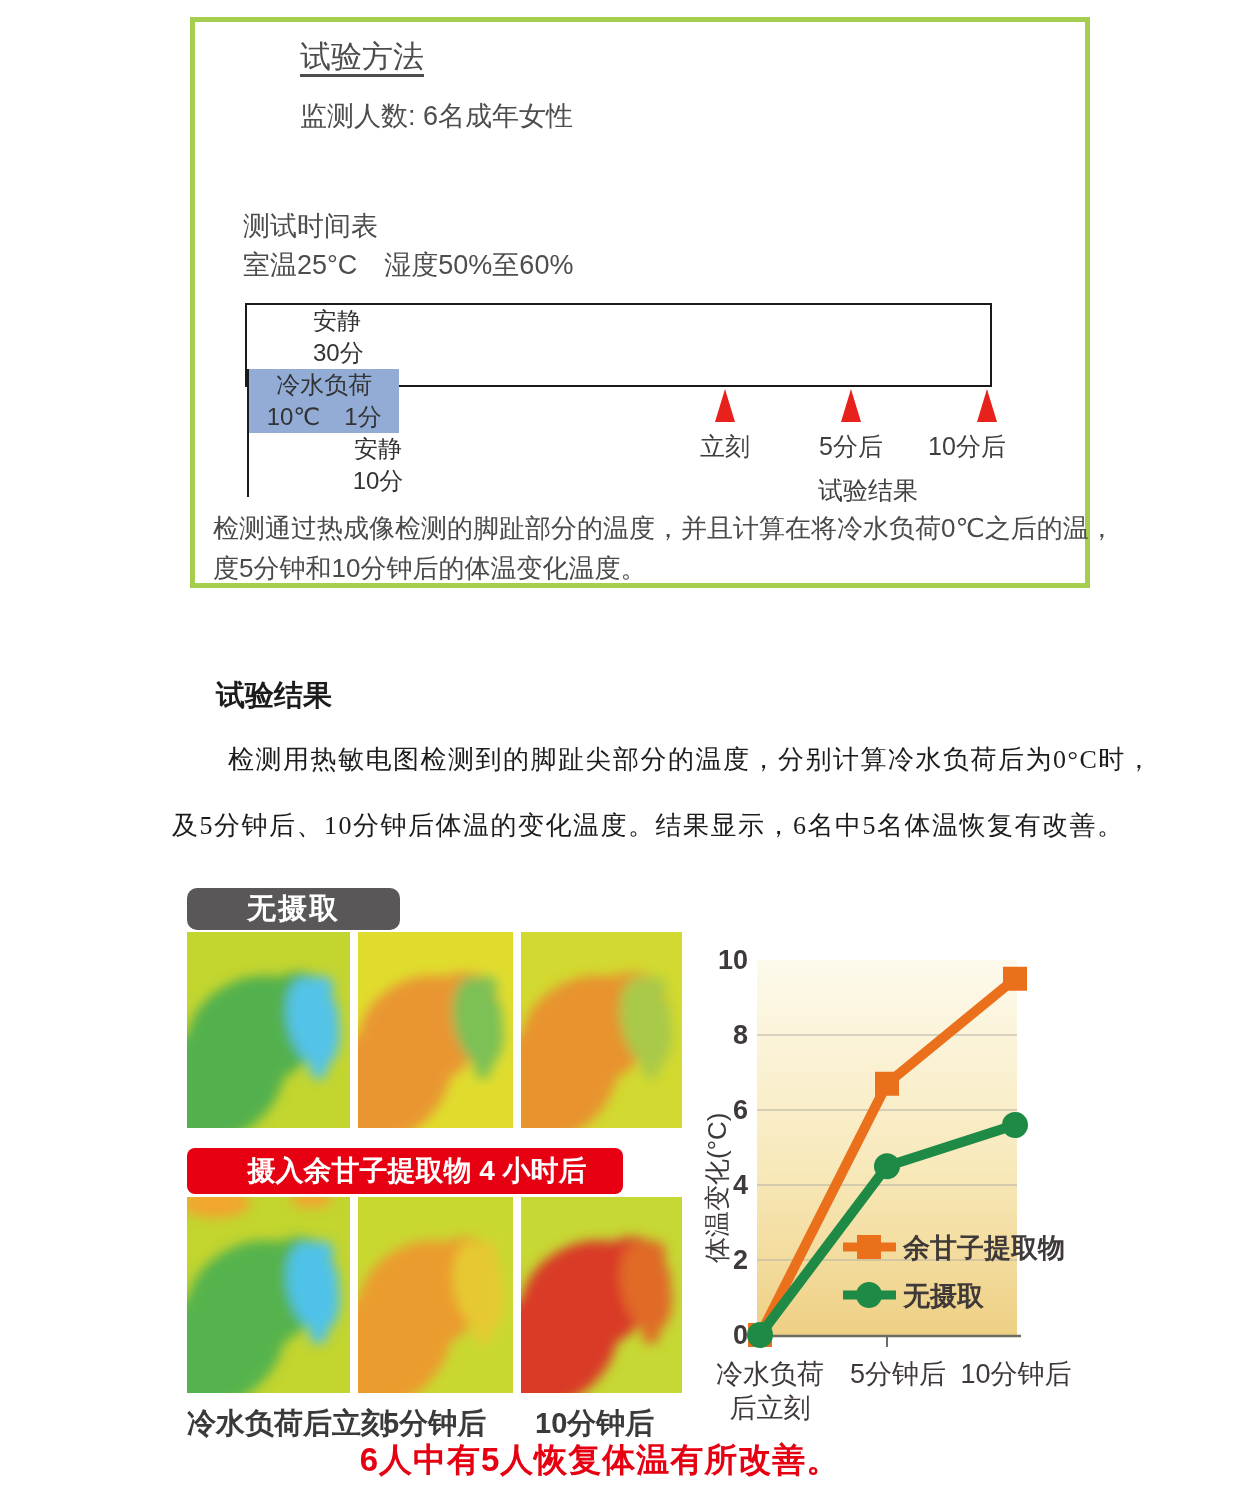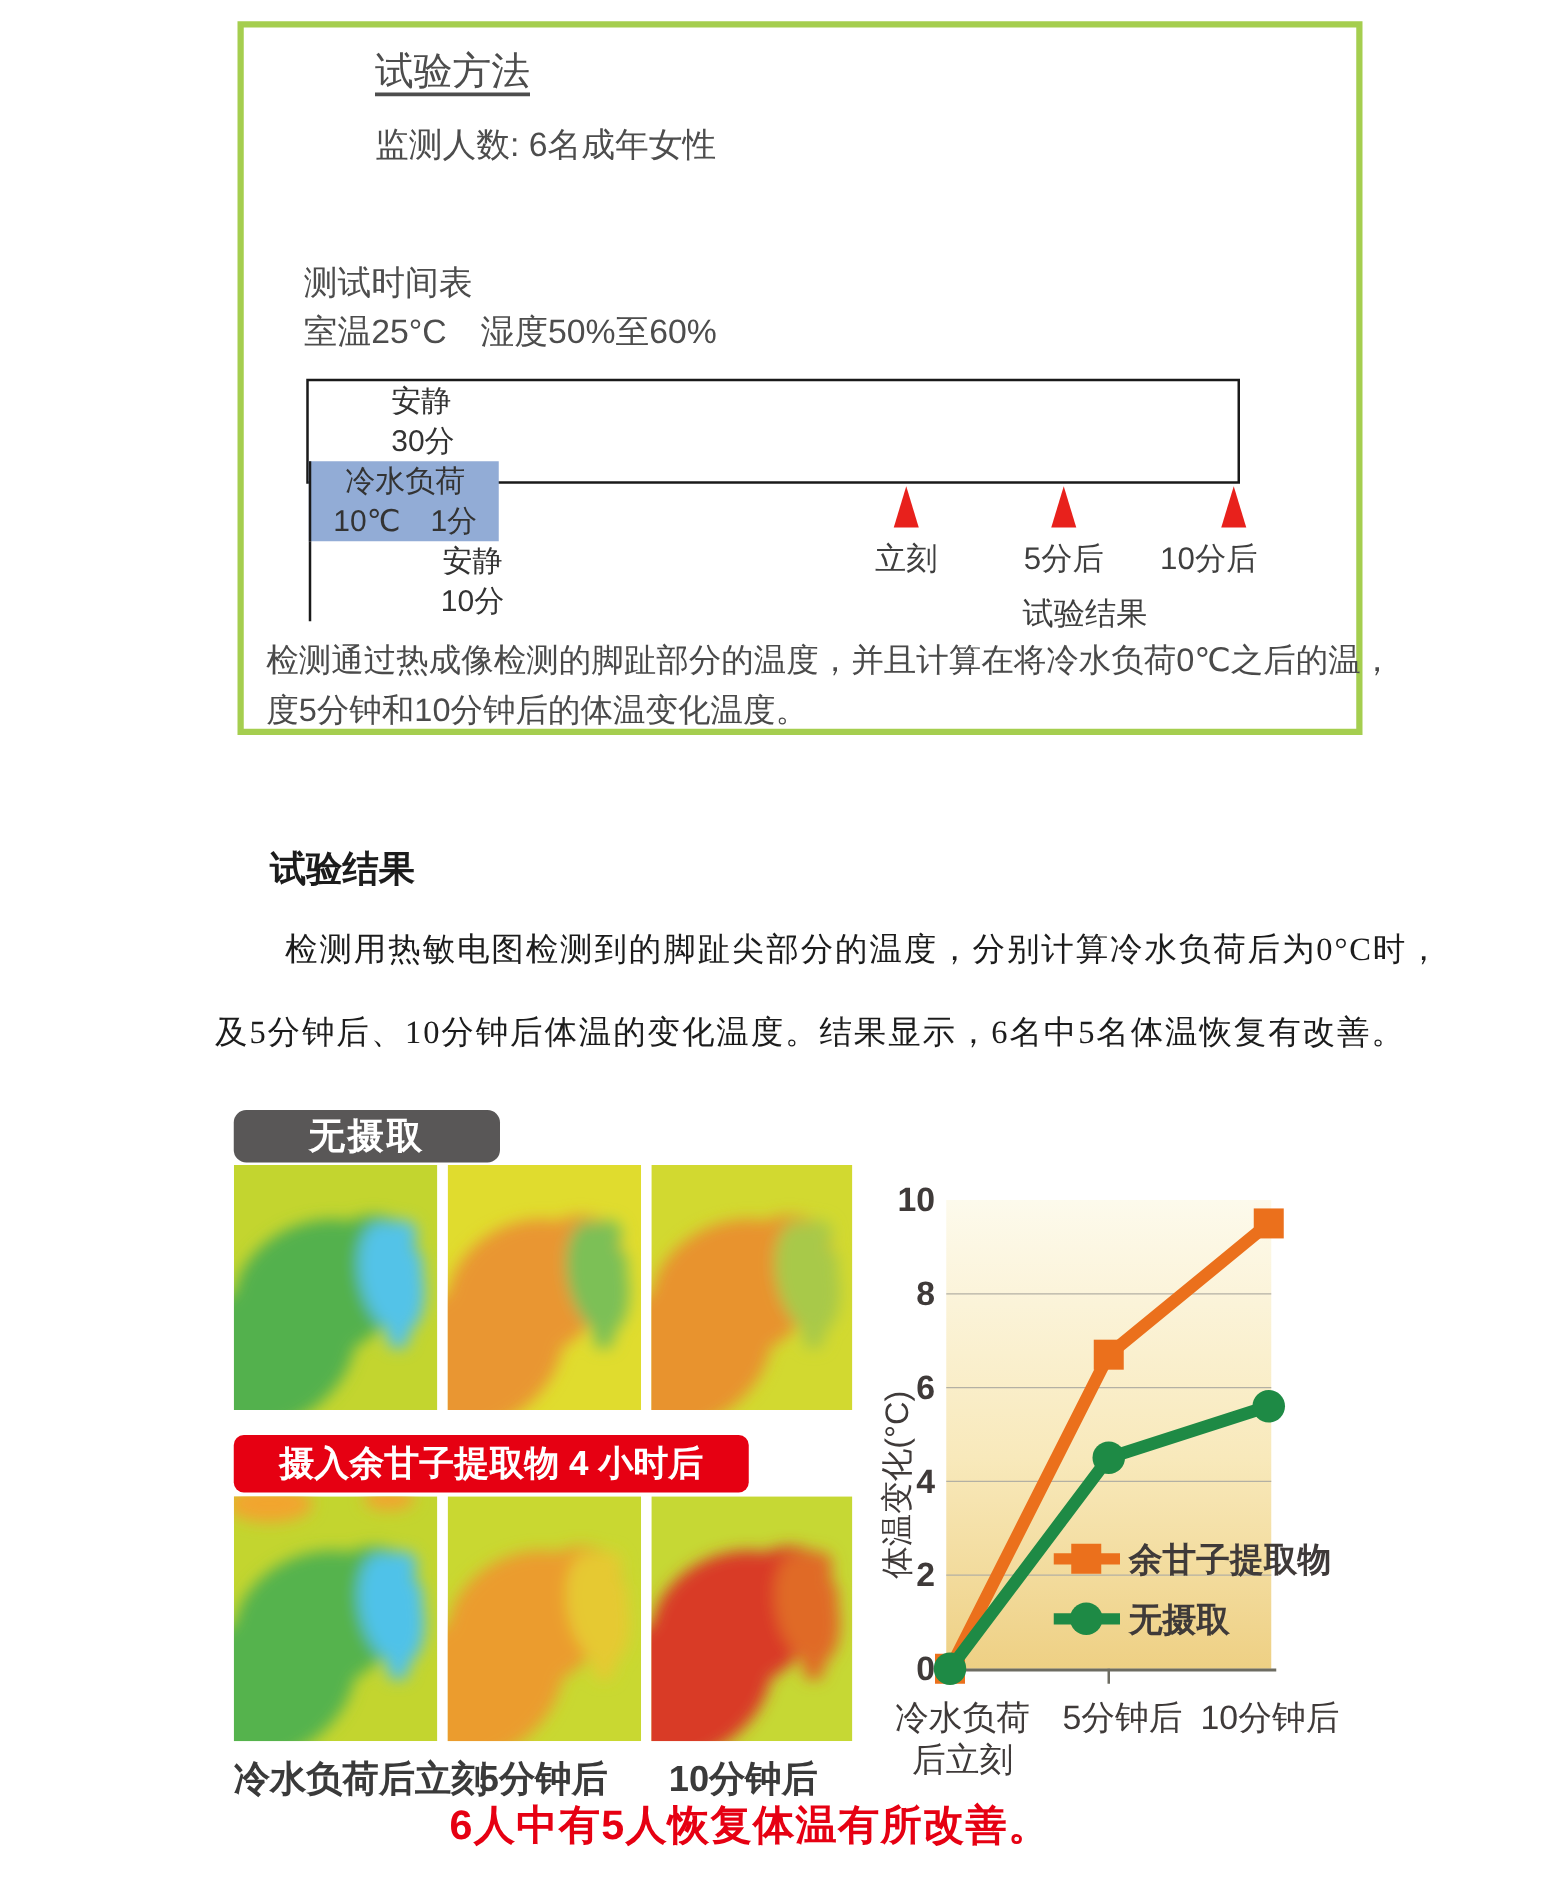--- a/index.html
+++ b/index.html
@@ -38,21 +38,21 @@
     font-size:29px;color:#1c1c1c;margin-left:44px;}
   .res-line{position:absolute;font-family:"Liberation Serif","DejaVu Serif",serif;
     font-size:26px;color:#1c1c1c;letter-spacing:1.5px;white-space:nowrap;}
 
   
   .badge-dark{position:absolute;left:187px;top:888px;width:213px;height:42px;
     background:#595757;border-radius:10px;color:#fff;font-size:29px;font-weight:bold;
     display:flex;align-items:center;justify-content:center;letter-spacing:2px;}
   .badge-red{position:absolute;left:187px;top:1148px;width:412px;height:46px;
     background:#e60012;border-radius:8px;color:#fff;font-size:28px;font-weight:bold;
-    display:flex;align-items:center;justify-content:center;}
+    display:flex;align-items:center;justify-content:center;padding-left:24px;}
   .thermal{position:absolute;overflow:hidden;}
   .thermal svg{display:block;width:100%;height:100%;}
   .img-label{position:absolute;top:1404px;text-align:left;font-size:29px;
     font-weight:600;color:#3a3a3a;white-space:nowrap;}
 
   
   .chart{position:absolute;left:700px;top:945px;width:360px;height:470px;}
   .chart svg{overflow:visible;}
   .ytick{font-family:"Liberation Sans",sans-serif;font-size:27px;font-weight:600;fill:#3f3a39;}
   .ytitle{font-family:"Liberation Sans",sans-serif;font-size:26px;fill:#3f3a39;}

